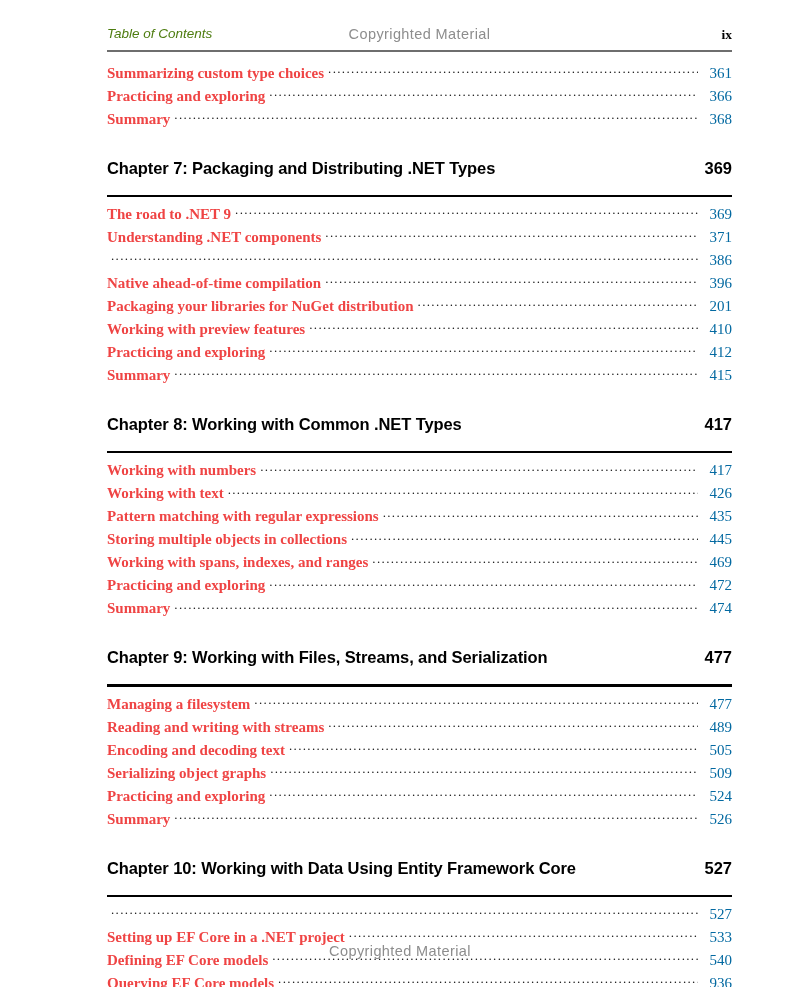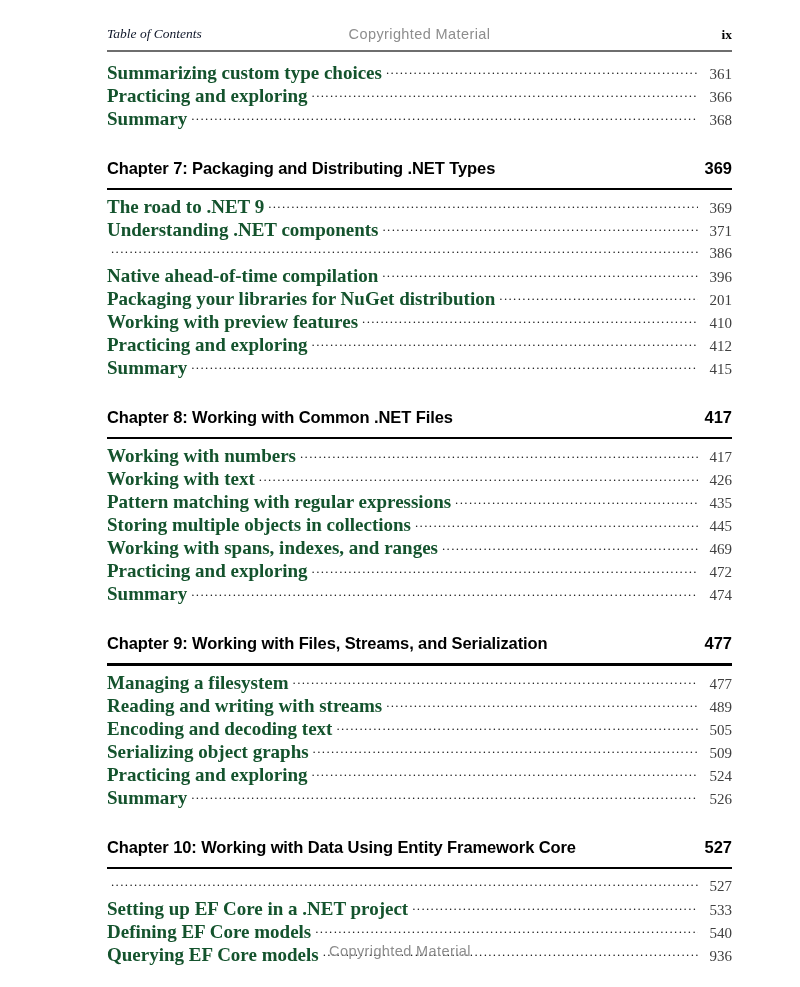--- a/index.html
+++ b/index.html
@@ -22,24 +22,24 @@
     position: absolute;
     left: 107px;
     top: 26px;
     width: 625px;
     height: 22px;
   }
   .header-left {
     position: absolute;
     left: 0;
     top: 0;
-    font-family: Liberation Serif, serif;
+    font-family: Liberation Sans, sans-serif;
     font-style: italic;
     font-size: 13.5px;
-    color: #0f172a;
+    color: #4d7c0f;
     white-space: nowrap;
   }
   .header-center {
     position: absolute;
     left: 0;
     right: 0;
     top: 0;
     text-align: center;
     font-family: "Liberation Sans", sans-serif;
     font-size: 14.5px;
@@ -75,21 +75,21 @@
 
   
   .chapter {
     margin-top: 28px;
     margin-bottom: 6px;
   }
   .chapter-row {
     display: flex;
     align-items: baseline;
     justify-content: space-between;
-    padding-bottom: 10px;
+    padding-bottom: 17px;
   }
   .chapter-title {
     font-family: "Liberation Sans", sans-serif;
     font-weight: bold;
     font-size: 16.5px;
     letter-spacing: -0.1px;
     color: #000000;
     white-space: nowrap;
   }
   .chapter-page {
@@ -107,22 +107,22 @@
   .entry {
     display: flex;
     align-items: baseline;
     width: 100%;
     height: 23px;
     overflow: hidden;
   }
   .entry-title {
     font-family: "Liberation Serif", serif;
     font-weight: bold;
-    font-size: 19px;
-    color: #14532d;
+    font-size: 15px;
+    color: #ef4444;
     white-space: nowrap;
     flex: 0 0 auto;
   }
   .entry-dots {
     flex: 1 1 auto;
     position: relative;
     margin: 0 4px;
     height: 1em;
     overflow: hidden;
   }
@@ -136,21 +136,21 @@
     letter-spacing: 1.35px;
     color: #1a1a1a;
     white-space: nowrap;
   }
   .entry-page {
     flex: 0 0 auto;
     min-width: 30px;
     text-align: right;
     font-family: "Liberation Serif", serif;
     font-size: 15px;
-    color: #404040;
+    color: #0369a1;
   }
 
   
   .group-first { margin-top: 0; }
 
   
   .footer {
     position: absolute;
     left: 0;
     right: 0;
@@ -236,21 +236,21 @@
         </div>
         <div class="entry">
           <span class="entry-title">Summary</span>
           <span class="entry-dots"></span>
           <span class="entry-page">415</span>
         </div>
       </div>
       <div class="group">
         <div class="chapter">
           <div class="chapter-row">
-            <span class="chapter-title">Chapter 8: Working with Common .NET Files</span>
+            <span class="chapter-title">Chapter 8: Working with Common .NET Types</span>
             <span class="chapter-page">417</span>
           </div>
           <div class="chapter-rule"></div>
         </div>
         <div class="entry">
           <span class="entry-title">Working with numbers</span>
           <span class="entry-dots"></span>
           <span class="entry-page">417</span>
         </div>
         <div class="entry">

